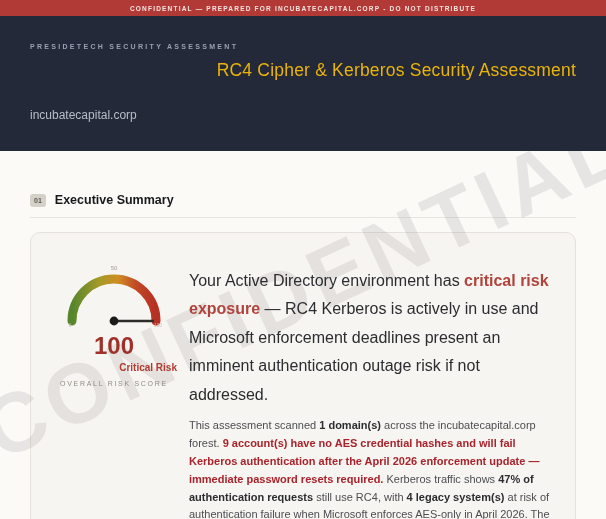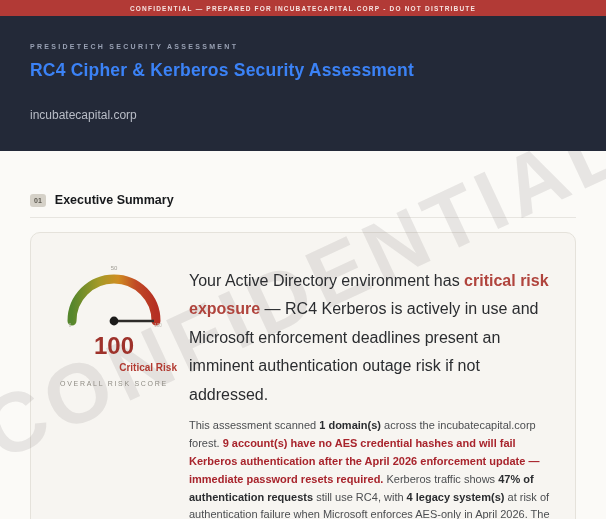--- a/index.html
+++ b/index.html
@@ -14,21 +14,21 @@
   .banner{
     height:16px; background:#b23a36; color:#f6e3e1;
     font-size:6.5px; font-weight:bold; letter-spacing:1.2px;
     display:flex; align-items:center; justify-content:center;
     position:relative; z-index:5;
   }
 
   
   .header{ background:#232938; padding:27px 30px 17px; position:relative; z-index:5; }
   .eyebrow{ color:#98a0b3; font-size:7px; font-weight:bold; letter-spacing:2.3px; }
-  .title{ color:#3b82f6; font-size:17.5px; font-weight:bold; margin-top:10px; letter-spacing:0.2px; }
+  .title{ color:#eab308; font-size:17.5px; font-weight:normal; margin-top:10px; letter-spacing:0.2px;text-align:right; }
   .subtitle{ color:#b9bdc7; font-size:12px; margin-top:27px; }
   .meta{ display:flex; gap:27px; margin-top:12px; flex-wrap:nowrap; }
   .meta-item{ color:#aeb3bf; font-size:8px; white-space:nowrap; }
 
   
   .watermark{
     position:absolute; left:-92px; top:240px; width:790px; height:92px;
     transform:rotate(-25deg); transform-origin:center;
     font-size:84px; font-weight:bold; letter-spacing:6px; white-space:nowrap;
     text-align:center; color:rgba(128,126,122,0.16);

